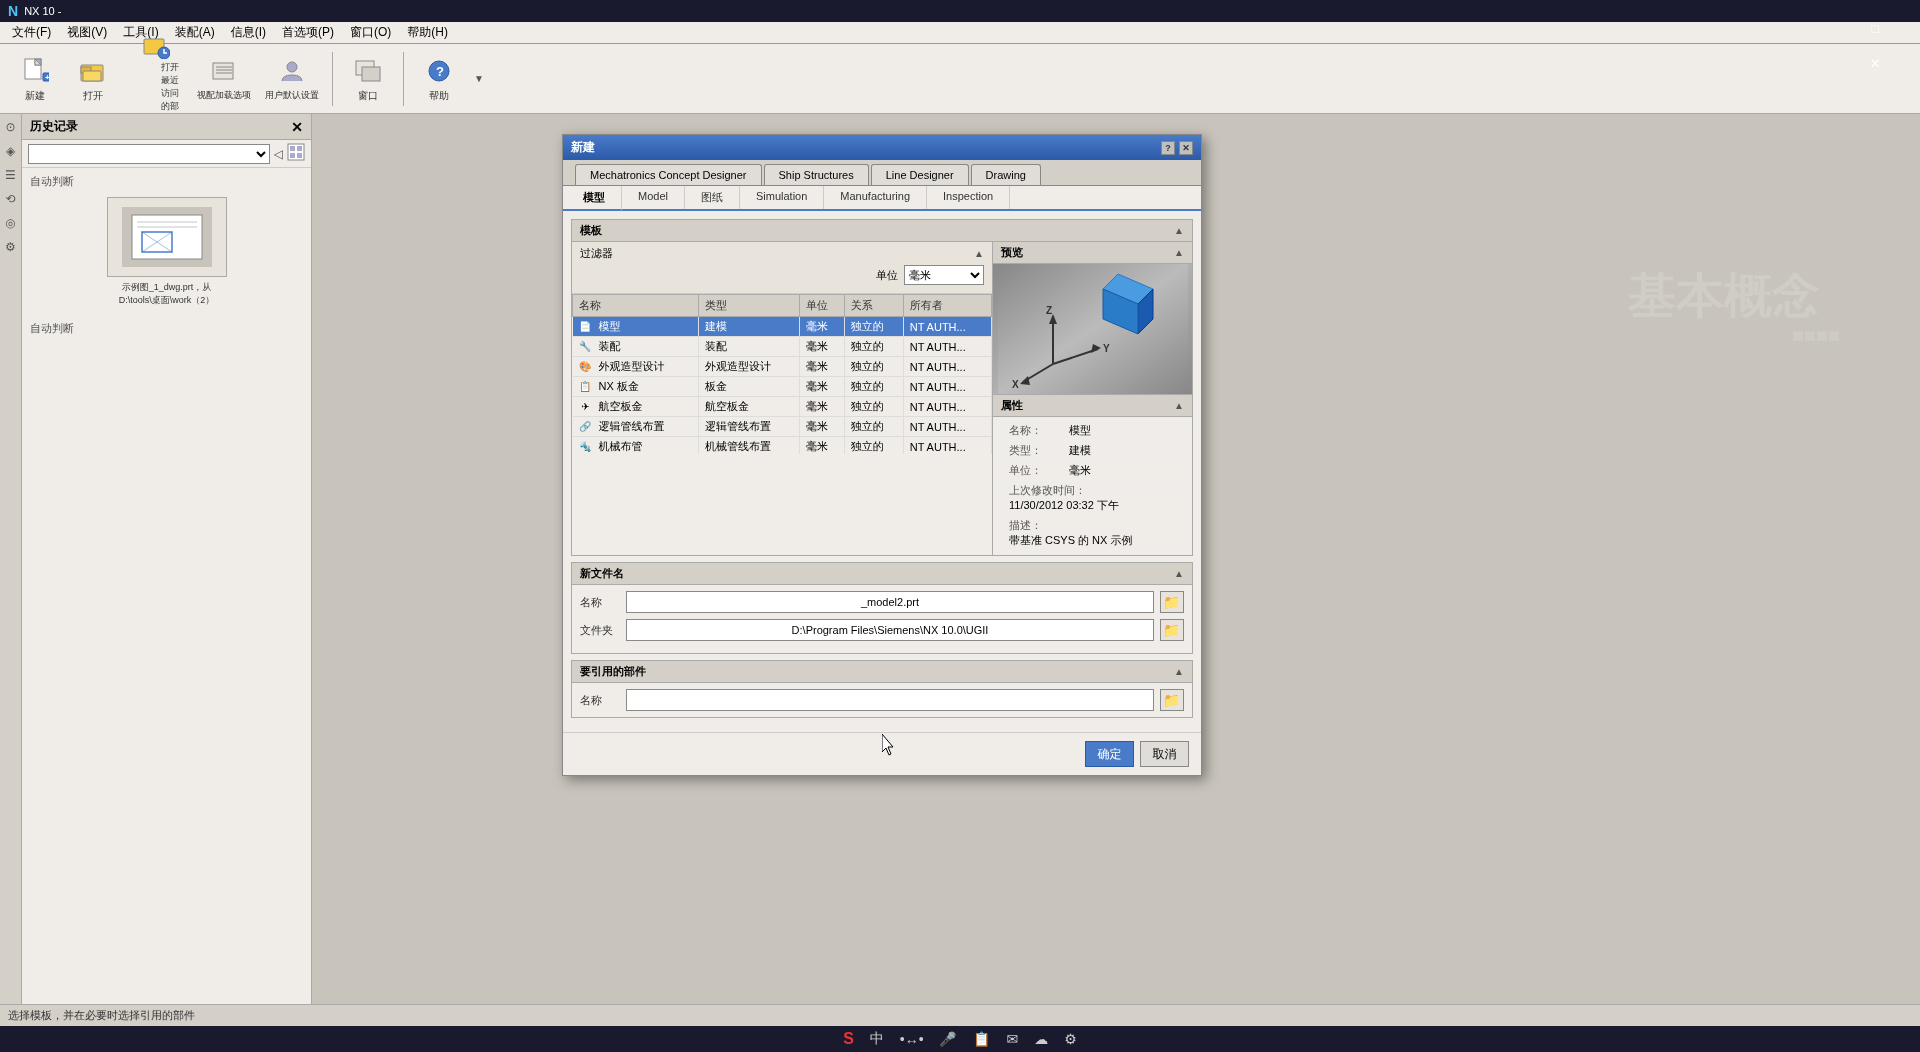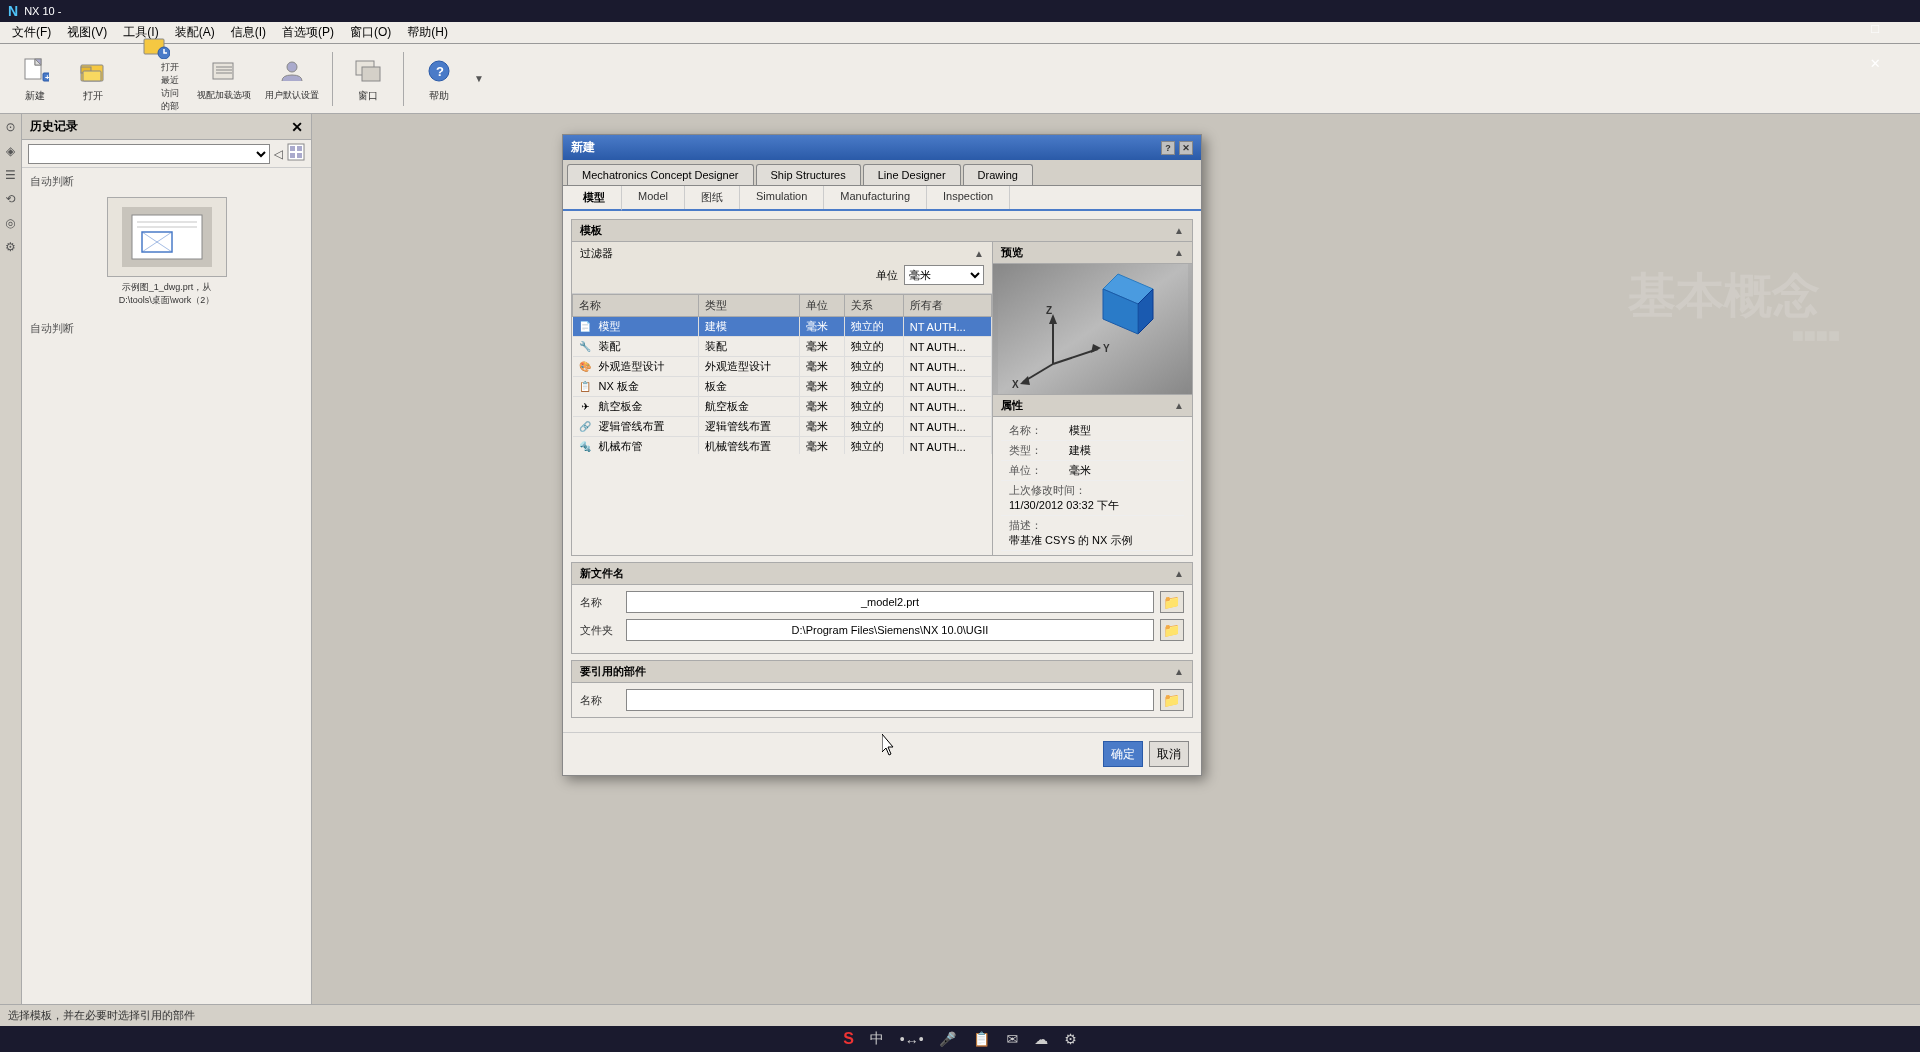--- a/index.html
+++ b/index.html
@@ -204,21 +204,21 @@
       cursor: pointer;
       color: #333;
     }
 
     
     .tab-bar-top {
       display: flex;
       background: #d4d0c8;
       border-bottom: 1px solid #888;
       padding-top: 4px;
-      padding-left: 4px;
+      padding-left: 12px;
     }
     .tab-top {
       padding: 4px 14px;
       font-size: 11px;
       cursor: pointer;
       border: 1px solid #888;
       border-bottom: none;
       background: #e0ddd8;
       margin-right: 2px;
       border-radius: 3px 3px 0 0;
@@ -413,21 +413,21 @@
 
     
     .dialog-buttons {
       display: flex;
       justify-content: flex-end;
       padding: 8px 12px;
       gap: 6px;
       border-top: 1px solid #ccc;
     }
     .dlg-btn {
-      width: 40px;
+      width: 49px;
       height: 26px;
       font-size: 12px;
       cursor: pointer;
       border: 1px solid #888;
       background: #e0ddd8;
     }
     .dlg-btn-primary {
       background: #4a7bc8;
       color: #fff;
       border-color: #2a5aa8;

